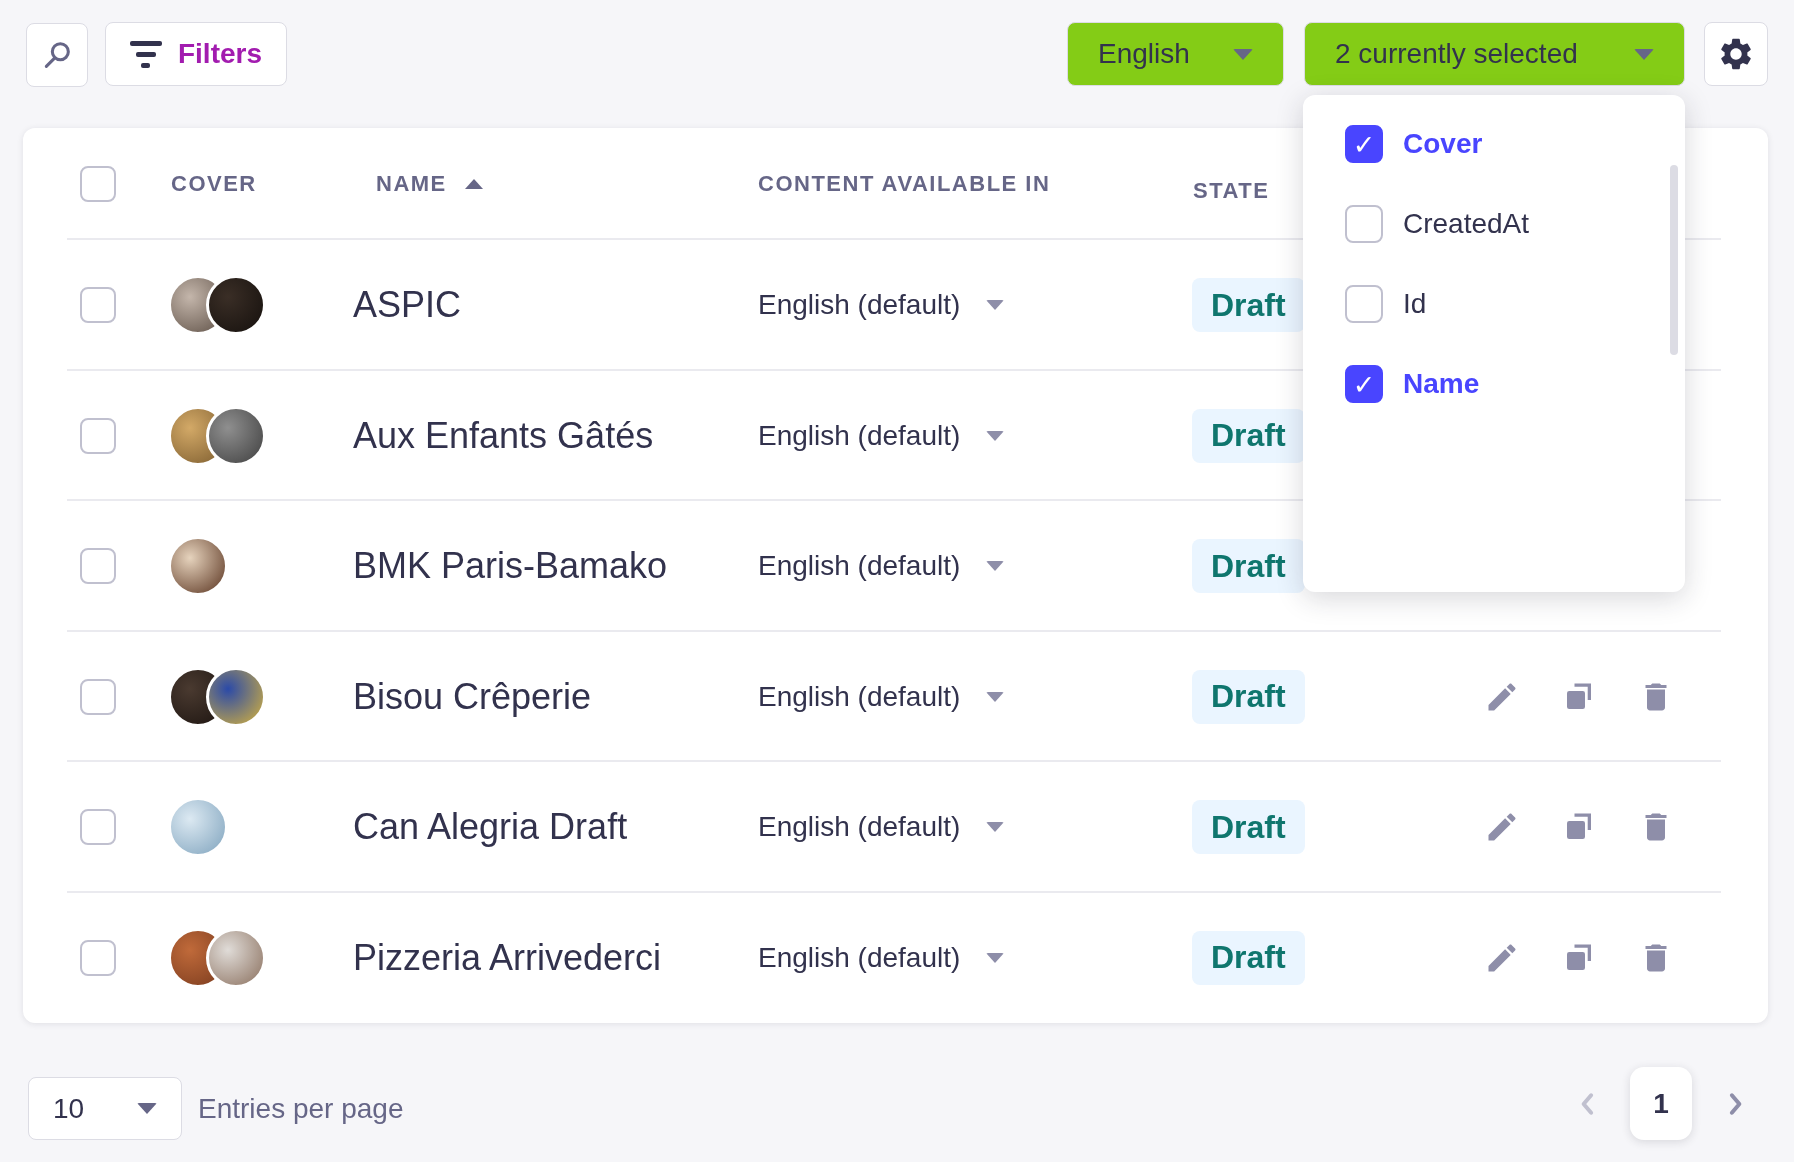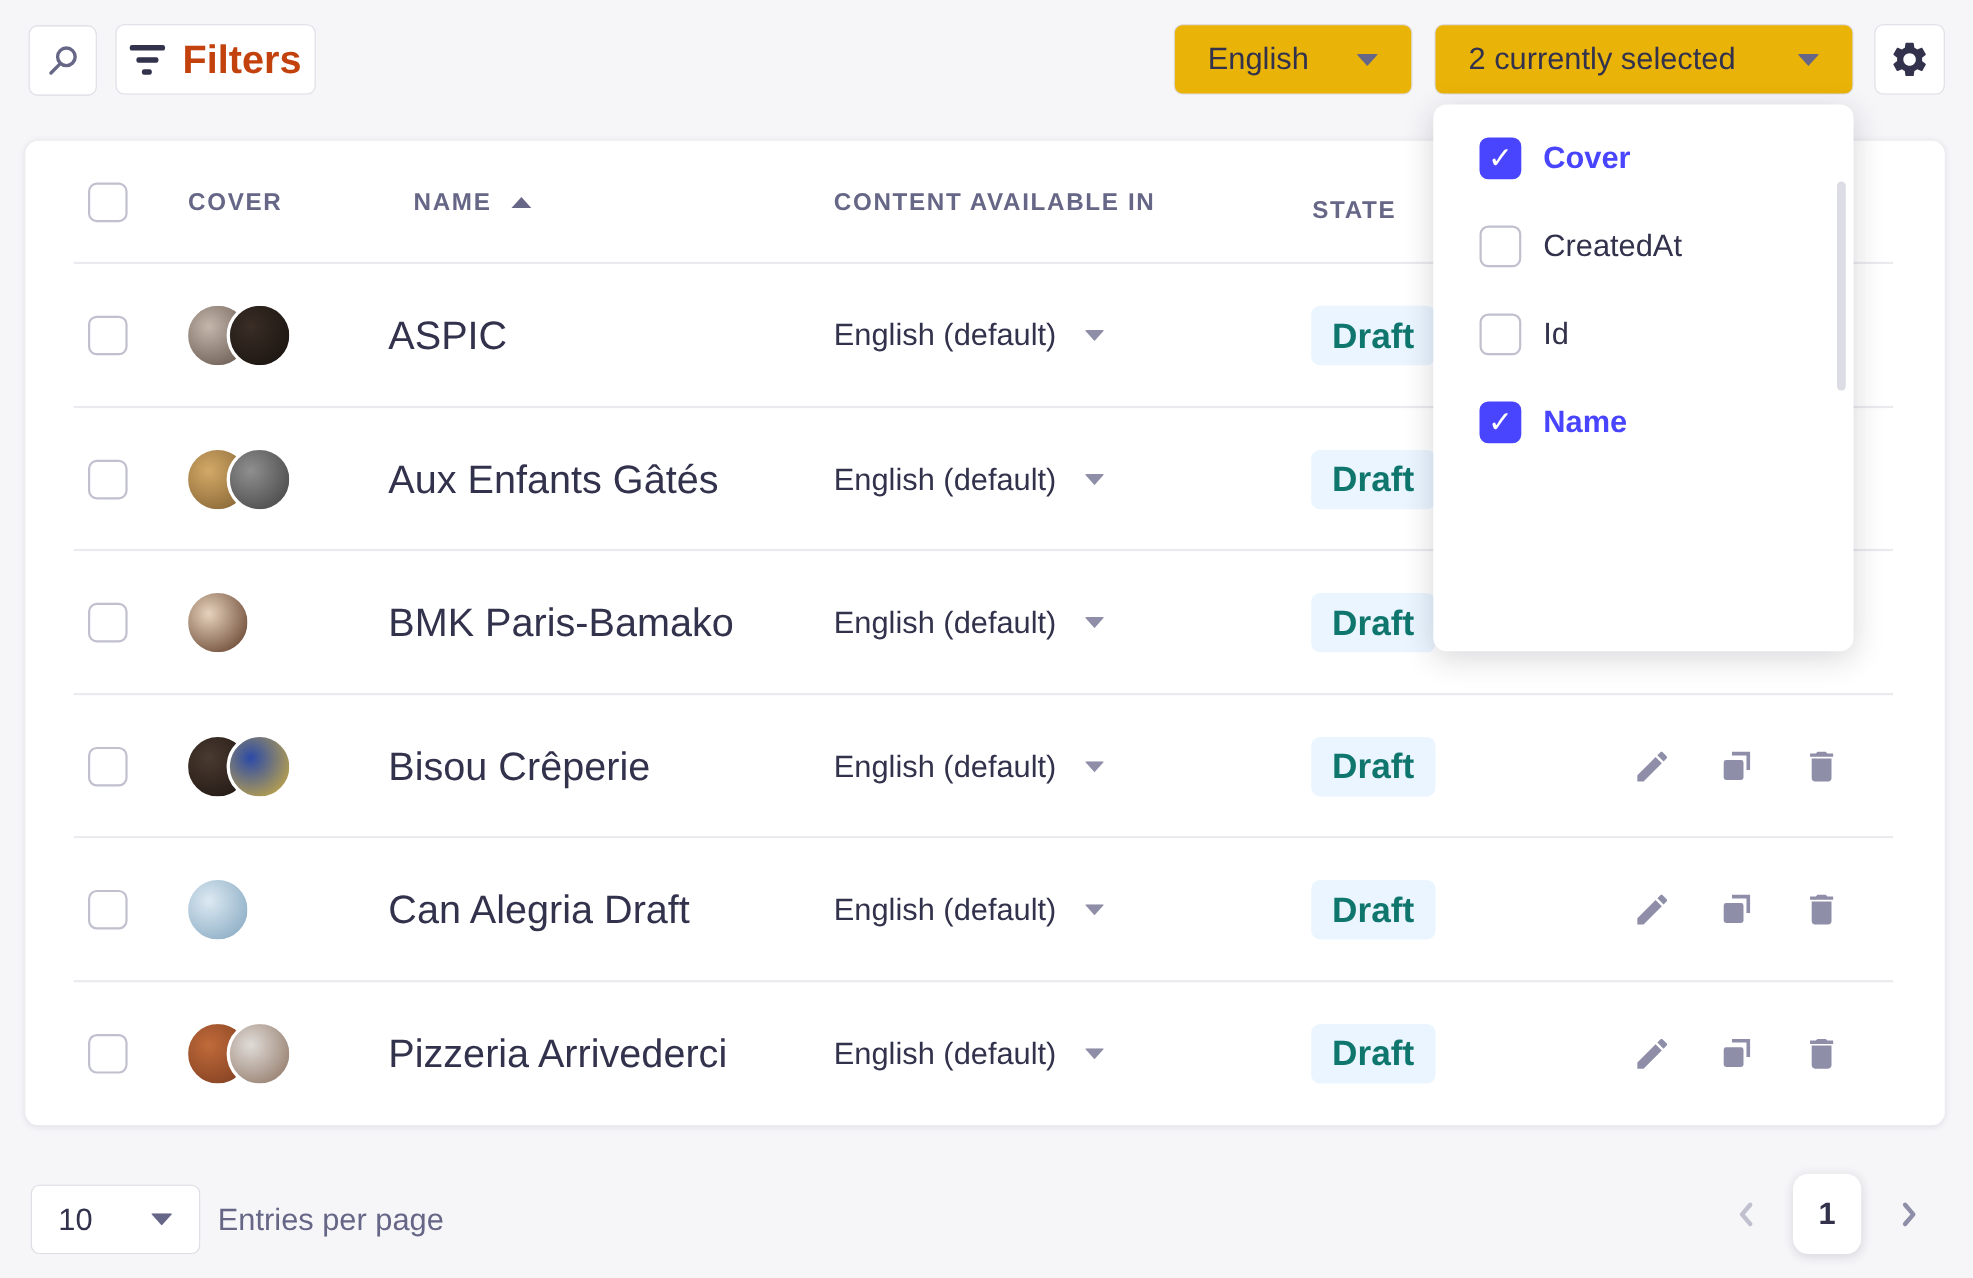--- a/index.html
+++ b/index.html
@@ -13,29 +13,29 @@
   .abs{position:absolute;}
 
   
   .btn{
     background:#fff;border:1px solid #dcdce4;border-radius:8px;
     display:flex;align-items:center;justify-content:center;
     box-sizing:border-box;cursor:pointer;
   }
   .icon-btn{width:62px;height:64px;}
   .filters-btn{left:105px;top:22px;width:182px;height:64px;gap:16px;position:absolute;}
-  .filters-btn .lbl{font-size:36px;font-weight:700;color:#c2410c;}
+  .filters-btn .lbl{font-size:28px;font-weight:700;color:#a21caf;}
   .filter-glyph{display:flex;flex-direction:column;align-items:center;gap:6px;}
   .filter-glyph i{display:block;background:#32324d;border-radius:2px;height:5px;}
   .filter-glyph i:nth-child(1){width:32px;}
   .filter-glyph i:nth-child(2){width:20px;}
   .filter-glyph i:nth-child(3){width:9px;}
 
   .select{
-    background:#eab308;border:1px solid #dcdce4;border-radius:8px;
+    background:#84cc16;border:1px solid #dcdce4;border-radius:8px;
     display:flex;align-items:center;justify-content:space-between;
     box-sizing:border-box;padding:0 30px;cursor:pointer;position:absolute;
     height:64px;top:22px;
   }
   .select .val{font-size:28px;color:#32324d;}
   .caret-down{
     width:0;height:0;border-left:10px solid transparent;border-right:10px solid transparent;
     border-top:11px solid #666687;border-radius:2px;
   }
   .caret-down.light{border-top-color:#8e8ea9;border-left-width:9px;border-right-width:9px;border-top-width:10px;}

